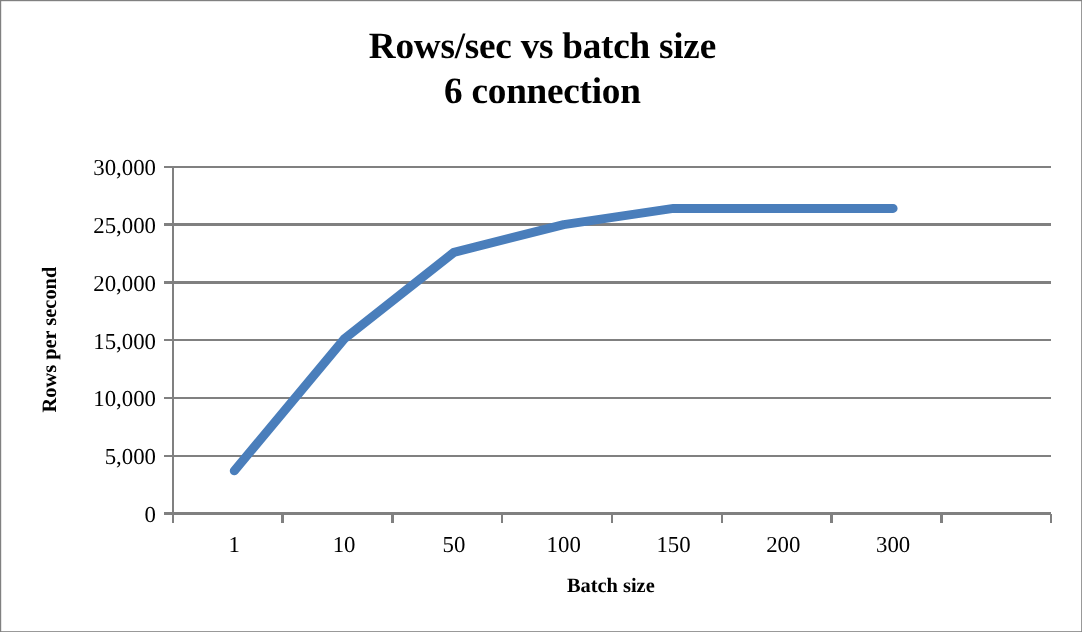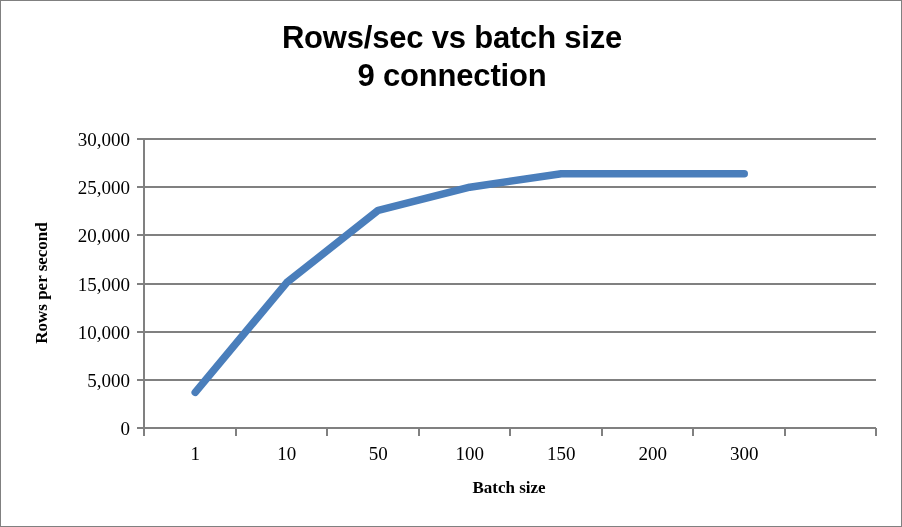--- a/index.html
+++ b/index.html
@@ -21,21 +21,21 @@
     box-sizing: border-box;
     border: 1px solid #808080;
     background: #ffffff;
   }
   #chart-title {
     position: absolute;
     top: 18px;
     left: 0;
     width: 902px;
     text-align: center;
-    font-family: Liberation Sans, sans-serif;
+    font-family: Liberation Serif, serif;
     font-weight: bold;
     font-size: 31px;
     line-height: 38px;
     color: #000000;
     letter-spacing: -0.2px;
   }
   #chart-title .title-line {
     display: block;
     white-space: nowrap;
   }
@@ -82,21 +82,21 @@
     stroke-linecap: round;
   }
 </style>
 </head>
 <body>
 
 <div id="chart-frame">
 
   <div id="chart-title">
     <span class="title-line">Rows/sec vs batch size</span>
-    <span class="title-line">9 connection</span>
+    <span class="title-line">6 connection</span>
   </div>
 
   <svg id="plot" width="902" height="527">
     <g id="gridlines-group">
         <line x1="143" x2="875" y1="427" y2="427" class="axis-line"></line>
         <line x1="143" x2="875" y1="378.8333333333333" y2="378.8333333333333" class="gridline"></line>
         <line x1="143" x2="875" y1="330.6666666666667" y2="330.6666666666667" class="gridline"></line>
         <line x1="143" x2="875" y1="282.5" y2="282.5" class="gridline"></line>
         <line x1="143" x2="875" y1="234.33333333333334" y2="234.33333333333334" class="gridline"></line>
         <line x1="143" x2="875" y1="186.16666666666666" y2="186.16666666666666" class="gridline"></line>

